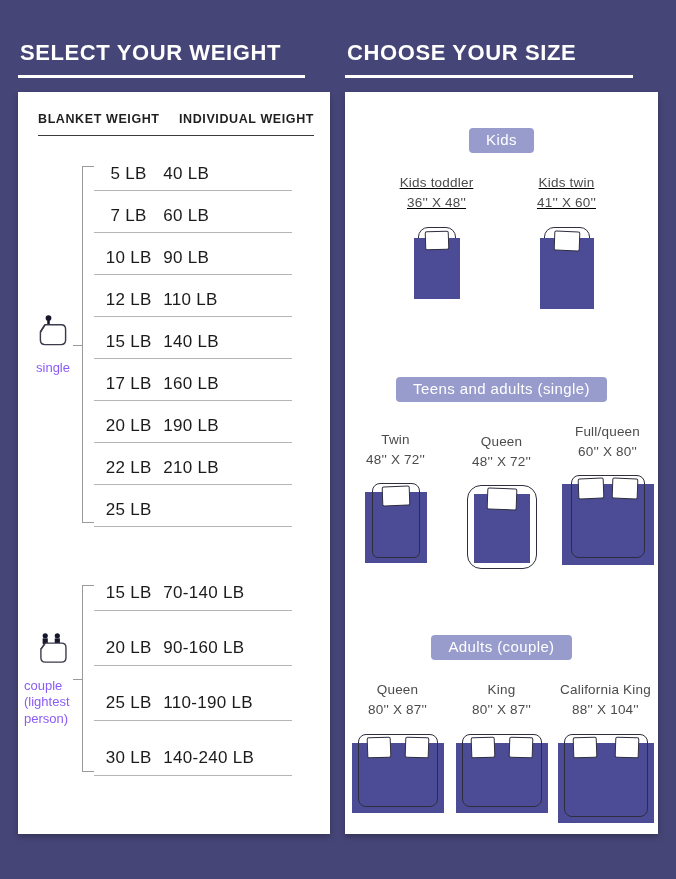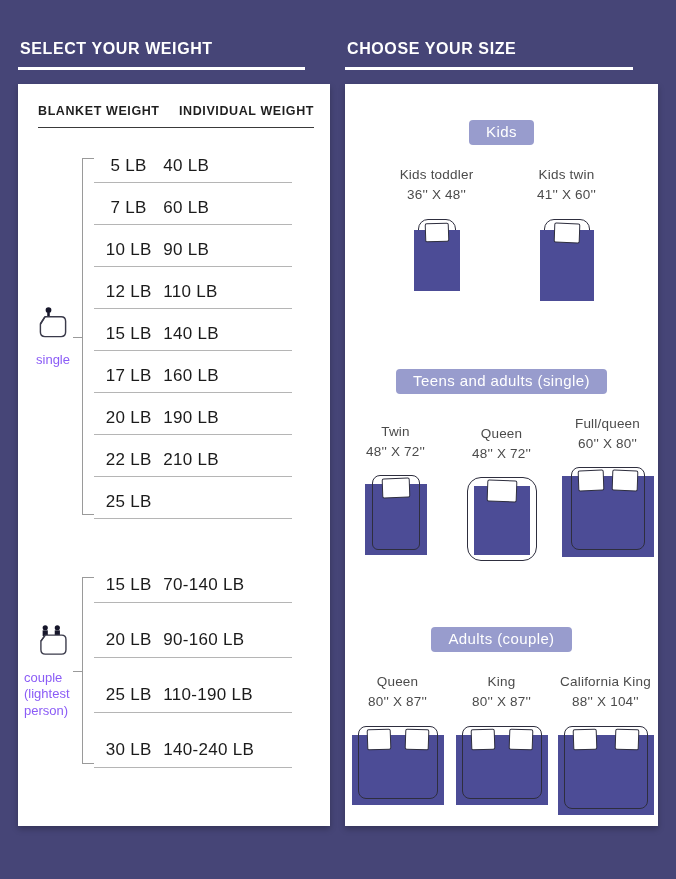--- a/index.html
+++ b/index.html
@@ -7,21 +7,21 @@
   body {
     width:676px; height:879px;
     background:#464577;
     font-family:"Liberation Sans", sans-serif;
     overflow:hidden;
   }
   .page { display:flex; gap:15px; padding:40px 18px 0 18px; }
   .col { width:313px; display:flex; flex-direction:column; }
 
   .heading {
-    color:#fff; font-size:16px; font-weight:bold; letter-spacing:0.6px;
+    color:#fff; font-size:22px; font-weight:bold; letter-spacing:0.6px;
     padding:0 0 9px 2px; border-bottom:3px solid #fff;
     width:92%;
   }
   .card {
     background:#fff; margin-top:14px; height:742px;
     box-shadow:0 3px 6px rgba(0,0,0,0.25);
   }
 
   
   .weight-card { padding:20px 0 0 0; }
@@ -67,21 +67,21 @@
   .size-group + .size-group { margin-top:66px; }
   .badge {
     display:inline-block; background:#989ccd; color:#fff;
     font-size:15px; letter-spacing:0.4px;
     padding:3px 17px 5px 17px; border-radius:4px;text-align:center;
   }
   .items {
     display:flex; justify-content:center; align-items:flex-start;
     margin-top:20px;
   }
-  .g-kids .items { gap:34px; }
+  .g-kids .items { gap:34px;text-decoration:underline; }
   .g-teens .items { gap:10px;align-items:flex-end; }
   .g-adults .items { gap:8px; }
   .item { display:flex; flex-direction:column; align-items:center; min-width:96px; }
   .iname, .isize { font-size:13.5px; color:#4b4b4b; line-height:1.5; letter-spacing:0.2px; }
   .item .bed { margin-top:13px; }
 
   
   .bed { position:relative; flex:none; }
   .bed .blanket { position:absolute; background:#4c4c96; z-index:2; }
   .bed .frame { position:absolute; border:1.5px solid #2e2e3e; z-index:3; }

